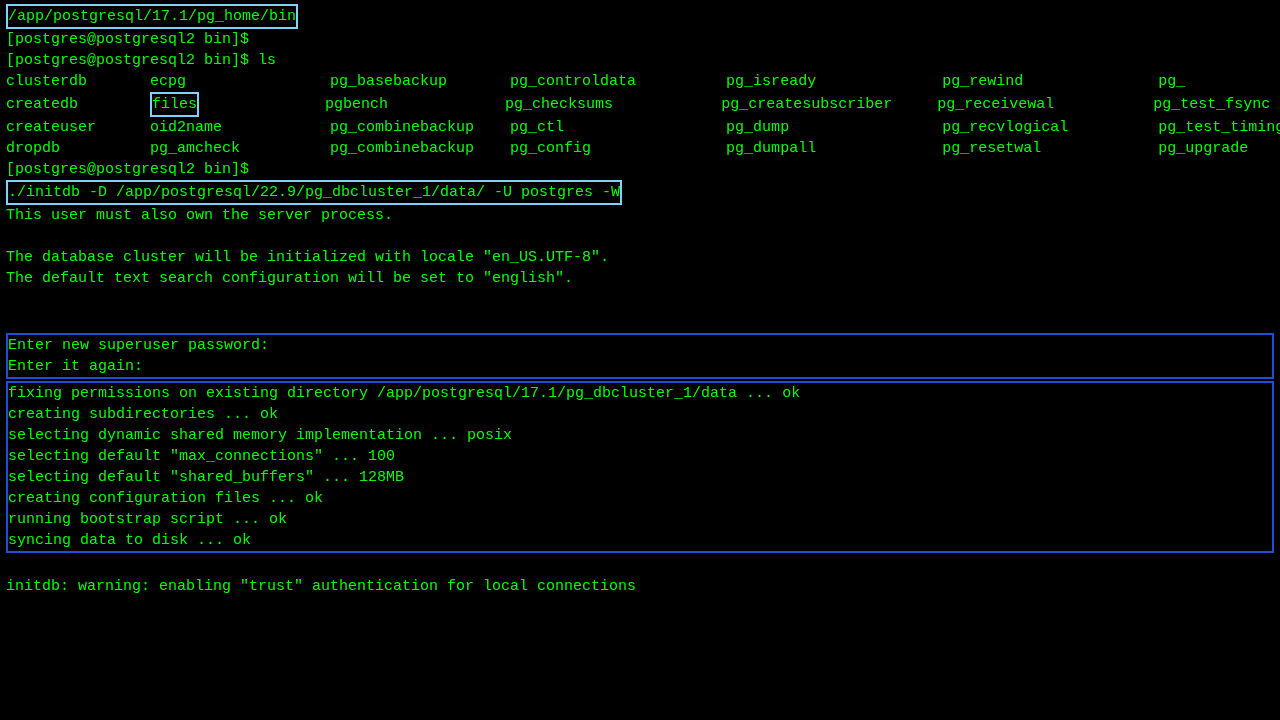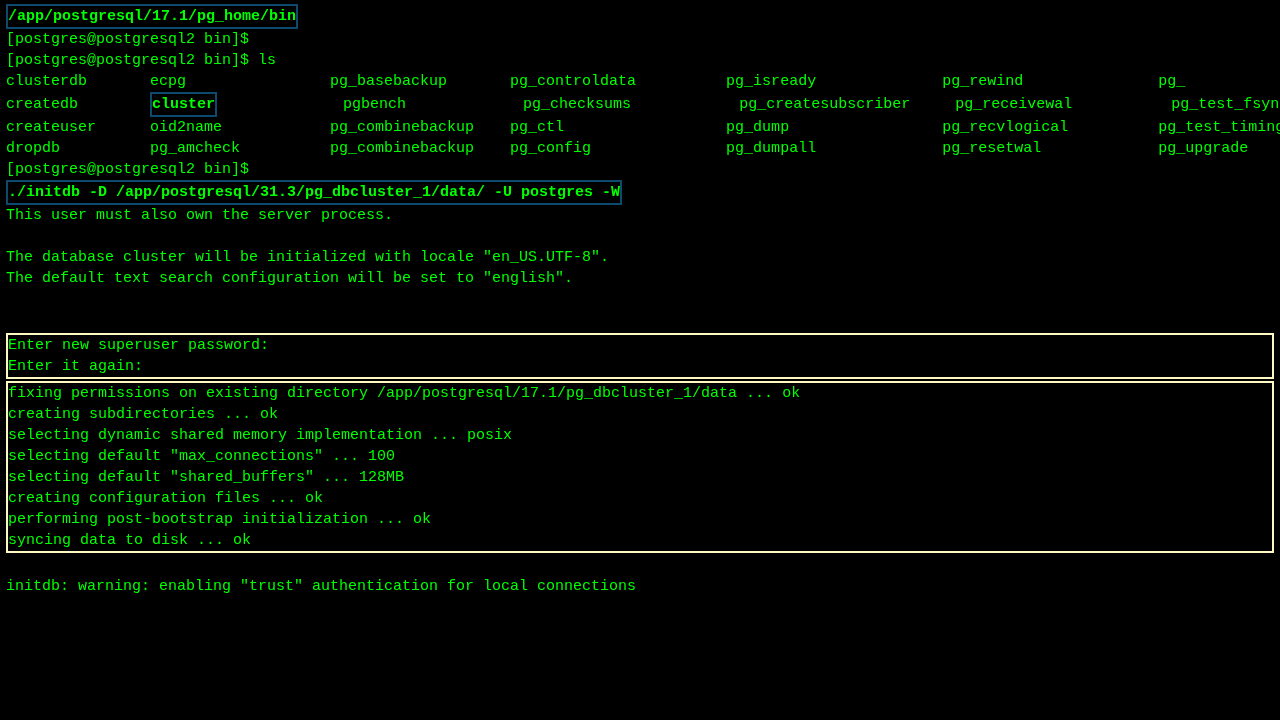--- a/index.html
+++ b/index.html
@@ -18,79 +18,78 @@
       height: 720px;
       background: #000;
       padding: 4px 6px;
       overflow: hidden;
     }
     .line {
       white-space: pre;
       display: block;
     }
     .block-box {
-      border: 2px solid #fef9c3;
+      border: 2px solid #1d4ed8;
       display: block;
       margin: 2px 0;
     }
     .block-box .line {
       white-space: pre;
       display: block;
     }
     .inline-highlight {
-      border: 2px solid #0c4a6e;
+      border: 2px solid #7dd3fc;
       display: inline-block;
       line-height: 1.4;
-      font-weight: bold;
     }
   </style>
 </head>
 <body>
 
 <div class="terminal">
 
   <span class="line"><span class="inline-highlight">/app/postgresql/17.1/pg_home/bin</span></span>
 
   <span class="line">[postgres@postgresql2 bin]$</span>
 
   <span class="line">[postgres@postgresql2 bin]$ ls</span>
 
   <span class="line">clusterdb       ecpg                pg_basebackup       pg_controldata          pg_isready              pg_rewind               pg_</span>
 
-  <span class="line">createdb        <span class="inline-highlight">cluster</span>              pgbench             pg_checksums            pg_createsubscriber     pg_receivewal           pg_test_fsync           pg_</span>
+  <span class="line">createdb        <span class="inline-highlight">files</span>              pgbench             pg_checksums            pg_createsubscriber     pg_receivewal           pg_test_fsync           pg_</span>
 
   <span class="line">createuser      oid2name            pg_combinebackup    pg_ctl                  pg_dump                 pg_recvlogical          pg_test_timing          psq</span>
 
   <span class="line">dropdb          pg_amcheck          pg_combinebackup    pg_config               pg_dumpall              pg_resetwal             pg_upgrade              psq</span>
 
 
   <span class="line">[postgres@postgresql2 bin]$</span>
 
-  <span class="line"><span class="inline-highlight">./initdb -D /app/postgresql/31.3/pg_dbcluster_1/data/ -U postgres -W</span></span>
+  <span class="line"><span class="inline-highlight">./initdb -D /app/postgresql/22.9/pg_dbcluster_1/data/ -U postgres -W</span></span>
 
   <span class="line">This user must also own the server process.</span>
   <span class="line">&nbsp;</span>
   <span class="line">The database cluster will be initialized with locale "en_US.UTF-8".</span>
   <span class="line">The default text search configuration will be set to "english".</span>
   <span class="line">&nbsp;</span>
   <span class="line">&nbsp;</span>
 
   <div class="block-box">
     <span class="line">Enter new superuser password:</span>
     <span class="line">Enter it again:</span>
   </div>
 
   <div class="block-box">
     <span class="line">fixing permissions on existing directory /app/postgresql/17.1/pg_dbcluster_1/data ... ok</span>
     <span class="line">creating subdirectories ... ok</span>
     <span class="line">selecting dynamic shared memory implementation ... posix</span>
     <span class="line">selecting default "max_connections" ... 100</span>
     <span class="line">selecting default "shared_buffers" ... 128MB</span>
     <span class="line">creating configuration files ... ok</span>
-    <span class="line">performing post-bootstrap initialization ... ok</span>
+    <span class="line">running bootstrap script ... ok</span>
     <span class="line">syncing data to disk ... ok</span>
   </div>
 
   <span class="line">&nbsp;</span>
 
   <span class="line">initdb: warning: enabling "trust" authentication for local connections</span>
 
 </div>
 
 </body></html>

